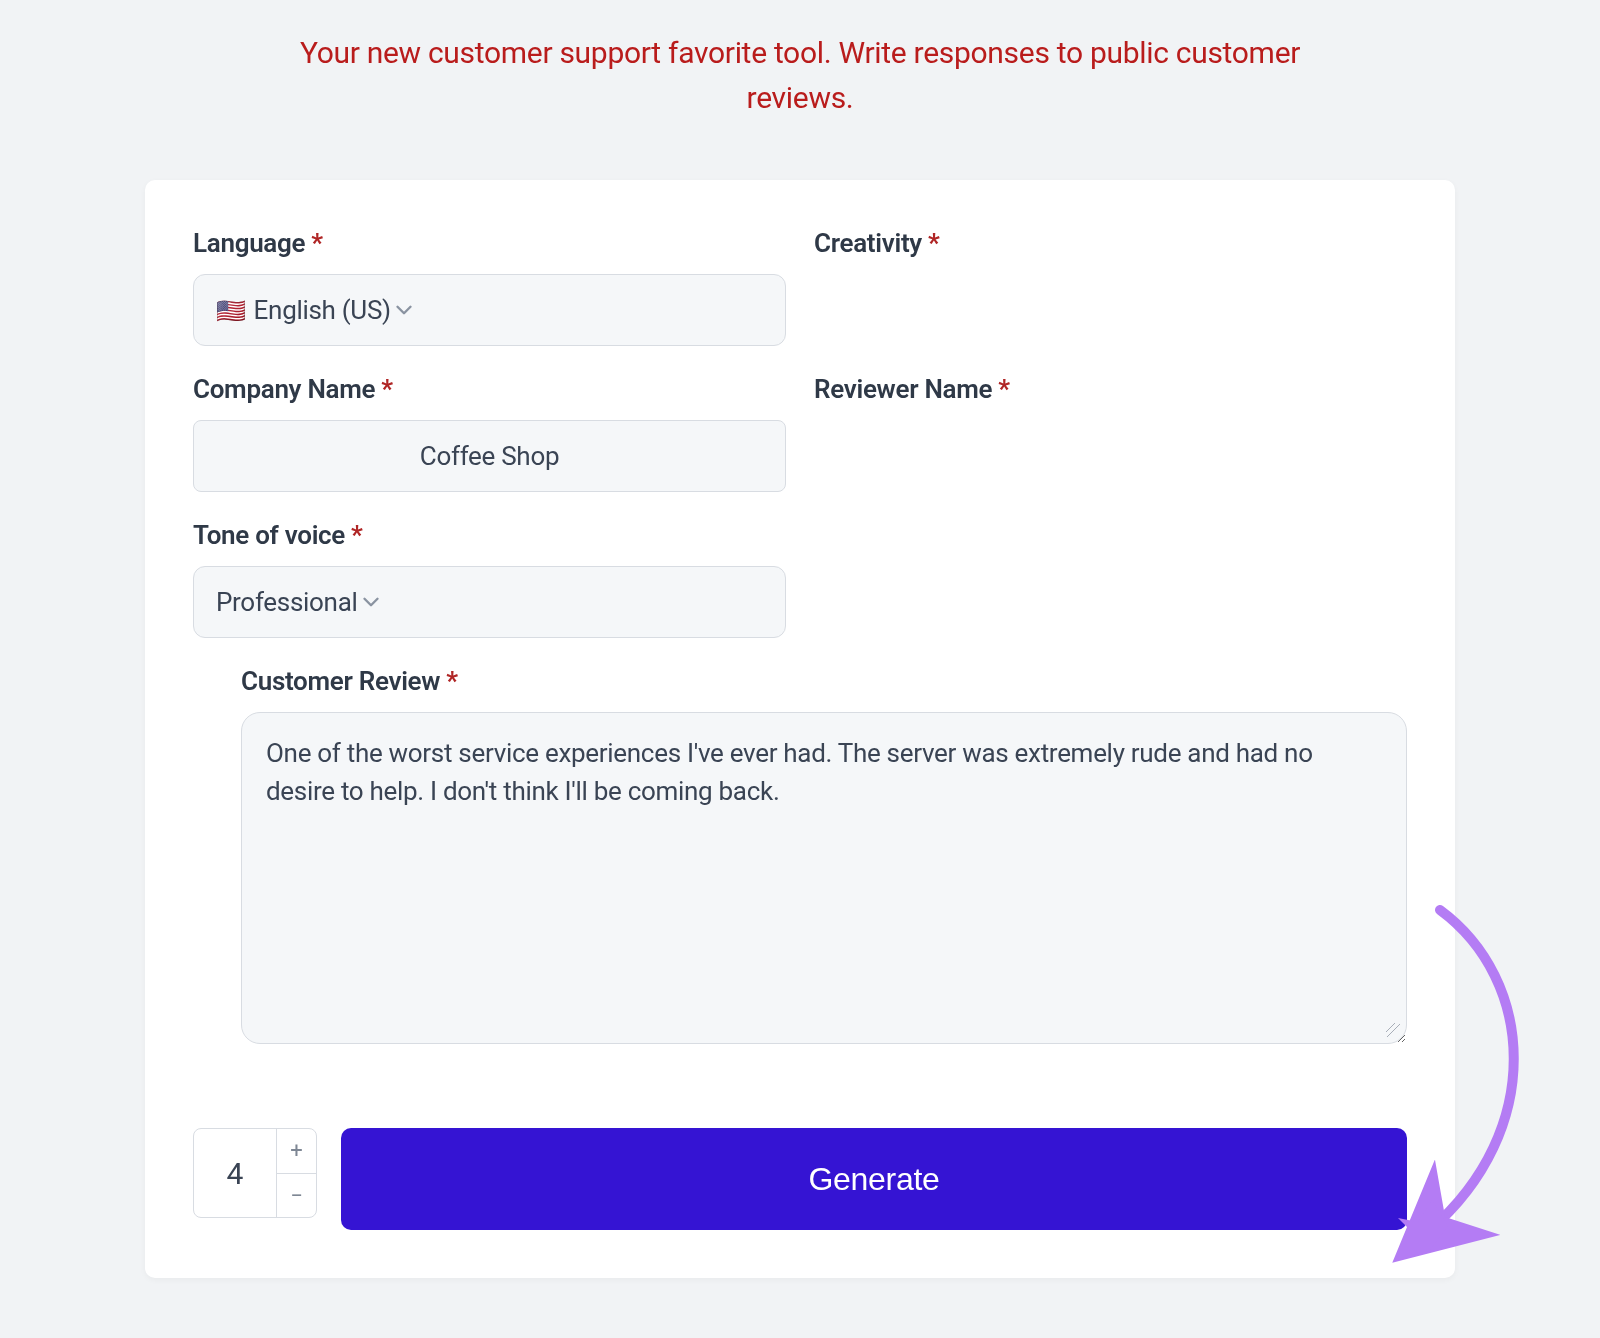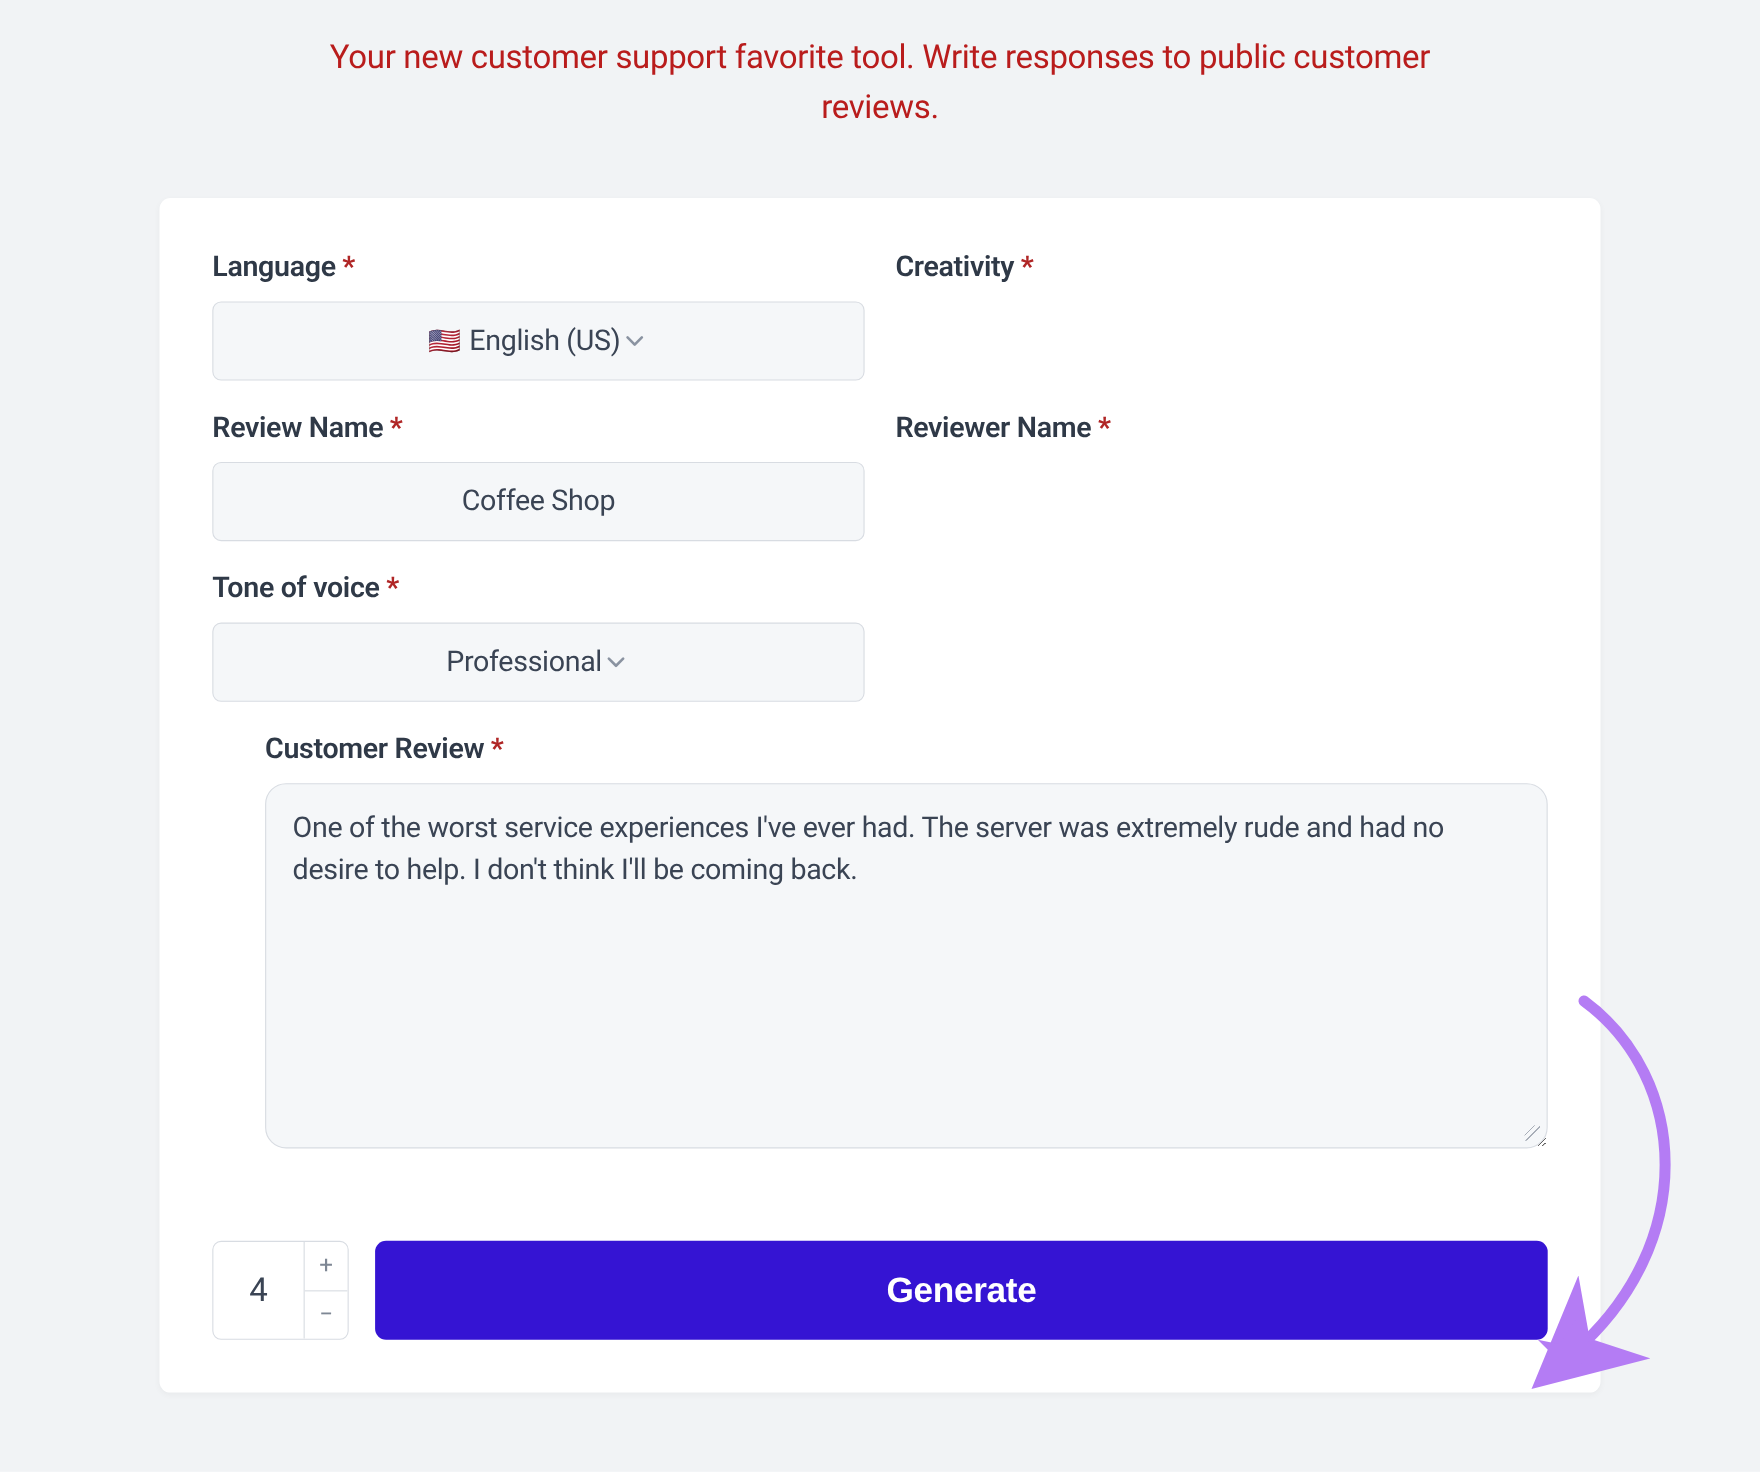--- a/index.html
+++ b/index.html
@@ -79,22 +79,23 @@
     display:flex;
     align-items:center;
     padding:0 22px;
     font-size:26px;
     color:var(--text);
     position:relative;
     letter-spacing:-0.3px;
     justify-content:center;
   }
   .select{
-    justify-content:center;
+    justify-content:flex-start;
     cursor:pointer;
+    border-radius:12px;
   }
   .chevron{
     width:26px;height:26px;flex:0 0 26px;
     color:#8a93a1;
   }
   .chevron svg{display:block;}
   .flag{margin-right:8px;font-size:24px;}
   .textarea{
     min-height:332px;
     border:1px solid var(--border);
@@ -155,27 +156,27 @@
     align-items:center;
     justify-content:center;
     color:#7e8794;
     font-size:22px;
     cursor:pointer;
     user-select:none;
   }
   .stepper-btn + .stepper-btn{border-top:1px solid var(--border);}
   .generate{
     flex:1;
-    height:90px;
+    height:102px;
     background:var(--primary);
     color:var(--primary-text);
     border:none;
     border-radius:10px;
     font-size:32px;
-    font-weight:700;
+    font-weight:400;
     letter-spacing:-0.3px;
     cursor:pointer;
   }
   
   .annotation-arrow{
     position:absolute;
     right:50px;
     top:900px;
     width:230px;
     height:370px;
@@ -206,21 +207,21 @@
       </div>
 
       <div class="field">
         <div class="label">
           <span>Creativity</span><span class="req">*</span>
         </div>
       </div>
 
       <div class="field">
         <div class="label">
-          <span>Review Name</span><span class="req">*</span>
+          <span>Company Name</span><span class="req">*</span>
         </div>
         <div class="control">
           <span>Coffee Shop</span>
         </div>
       </div>
 
       <div class="field">
         <div class="label">
           <span>Reviewer Name</span><span class="req">*</span>
         </div>

